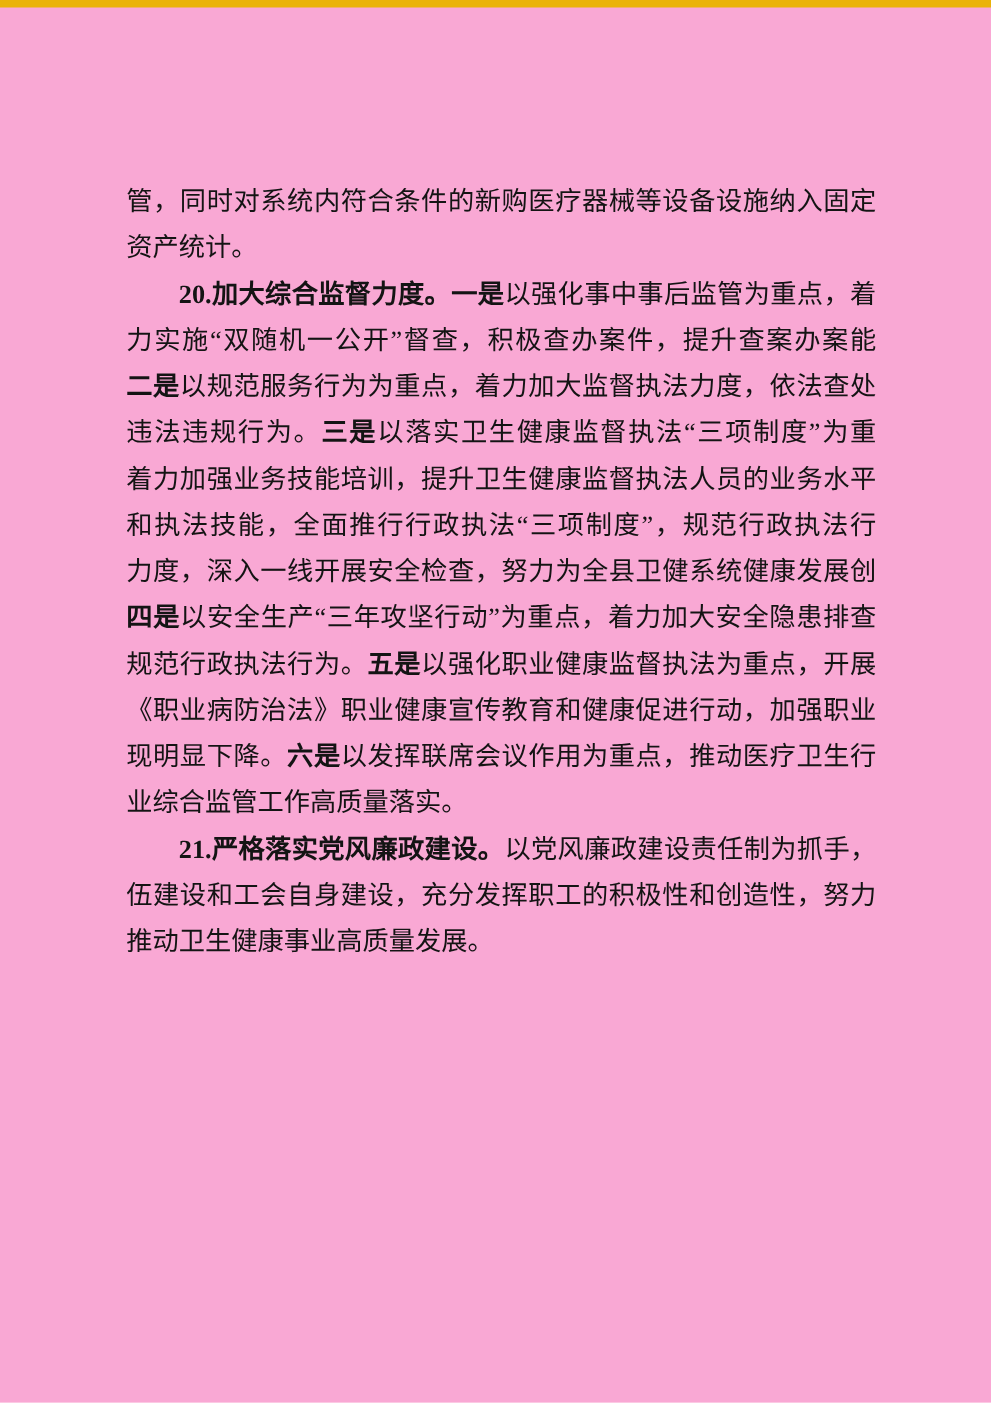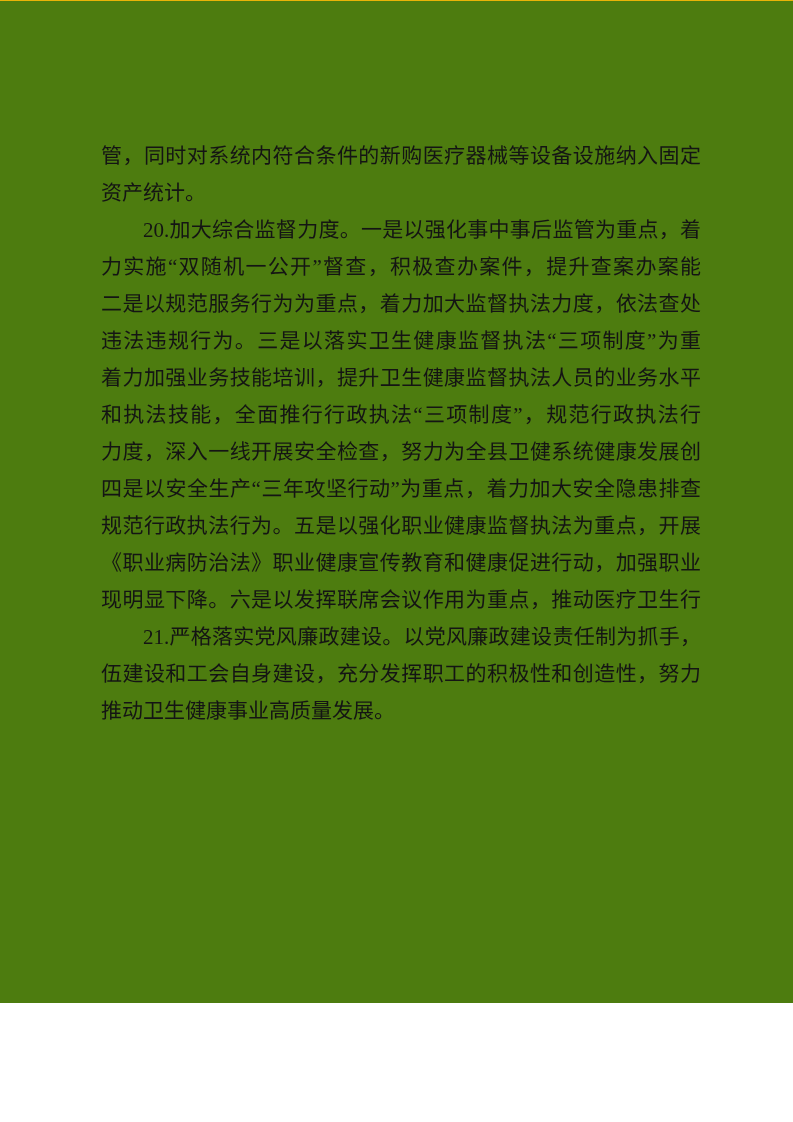--- a/index.html
+++ b/index.html
@@ -8,23 +8,23 @@
     background: #ffffff;
   }
   body {
     width: 793px;
     height: 1122px;
     overflow: hidden;
   }
   .page {
     position: relative;
     width: 793px;
-    height: 1003px;
-    background: #4d7c0f;
-    border-top: 1px solid #eab308;
+    height: 1122px;
+    background: #f9a8d4;
+    border-top: 6px solid #eab308;
     box-sizing: border-box;
   }
   .text-block {
     position: absolute;
     left: 101px;
     top: 137px;
     width: 600px;
     font-family: "Liberation Serif", "DejaVu Serif", serif;
     font-size: 21px;
     line-height: 37px;
@@ -37,38 +37,39 @@
     height: 37px;
     overflow: hidden;
   }
   .line.final {
     text-align-last: left;
   }
   .line.indent {
     padding-left: 42px;
   }
   .bold {
-    font-weight: 400;
+    font-weight: 700;
   }
 </style>
 </head>
 <body>
 
 <div class="page">
   <div class="text-block">
       <div class="line"><span>管，同时对系统内符合条件的新购医疗器械等设备设施纳入固定</span></div>
       <div class="line final"><span>资产统计。</span></div>
       <div class="line indent"><span class="bold">20.加大综合监督力度。一是</span><span>以强化事中事后监管为重点，着</span></div>
       <div class="line"><span>力实施“双随机一公开”督查，积极查办案件，提升查案办案能力。</span></div>
       <div class="line"><span class="bold">二是</span><span>以规范服务行为为重点，着力加大监督执法力度，依法查处</span></div>
       <div class="line"><span>违法违规行为。</span><span class="bold">三是</span><span>以落实卫生健康监督执法“三项制度”为重点，</span></div>
       <div class="line"><span>着力加强业务技能培训，提升卫生健康监督执法人员的业务水平</span></div>
       <div class="line"><span>和执法技能，全面推行行政执法“三项制度”，规范行政执法行为。</span></div>
       <div class="line"><span>力度，深入一线开展安全检查，努力为全县卫健系统健康发展创</span></div>
       <div class="line"><span class="bold">四是</span><span>以安全生产“三年攻坚行动”为重点，着力加大安全隐患排查</span></div>
       <div class="line"><span>规范行政执法行为。</span><span class="bold">五是</span><span>以强化职业健康监督执法为重点，开展</span></div>
       <div class="line"><span>《职业病防治法》职业健康宣传教育和健康促进行动，加强职业</span></div>
       <div class="line"><span>现明显下降。</span><span class="bold">六是</span><span>以发挥联席会议作用为重点，推动医疗卫生行</span></div>
+      <div class="line final"><span>业综合监管工作高质量落实。</span></div>
       <div class="line indent"><span class="bold">21.严格落实党风廉政建设。</span><span>以党风廉政建设责任制为抓手，</span></div>
       <div class="line"><span>伍建设和工会自身建设，充分发挥职工的积极性和创造性，努力</span></div>
       <div class="line final"><span>推动卫生健康事业高质量发展。</span></div>
     </div>
 </div>
 
 </body></html>

